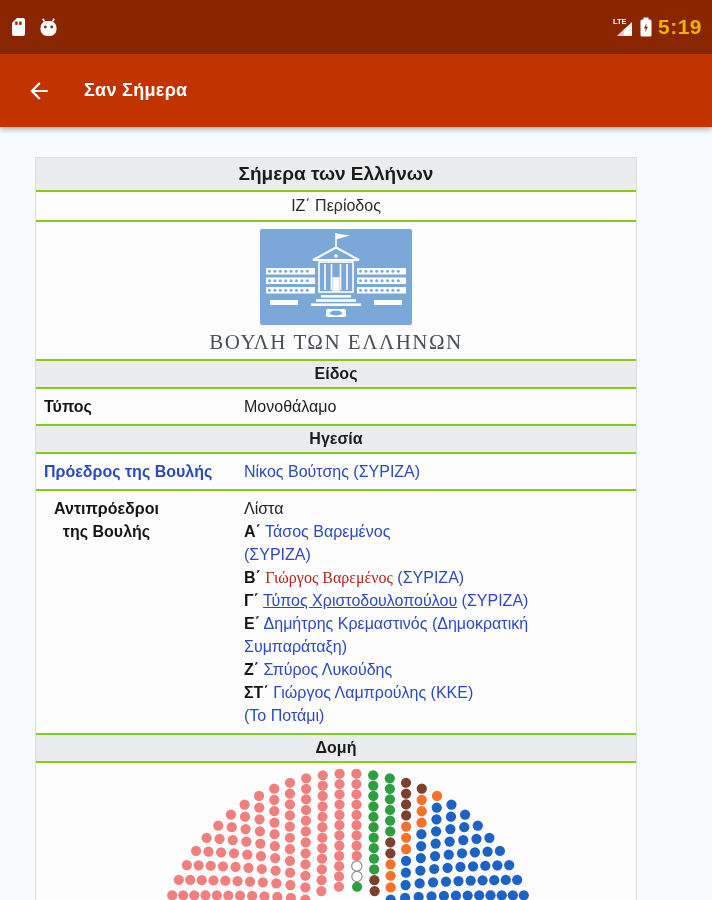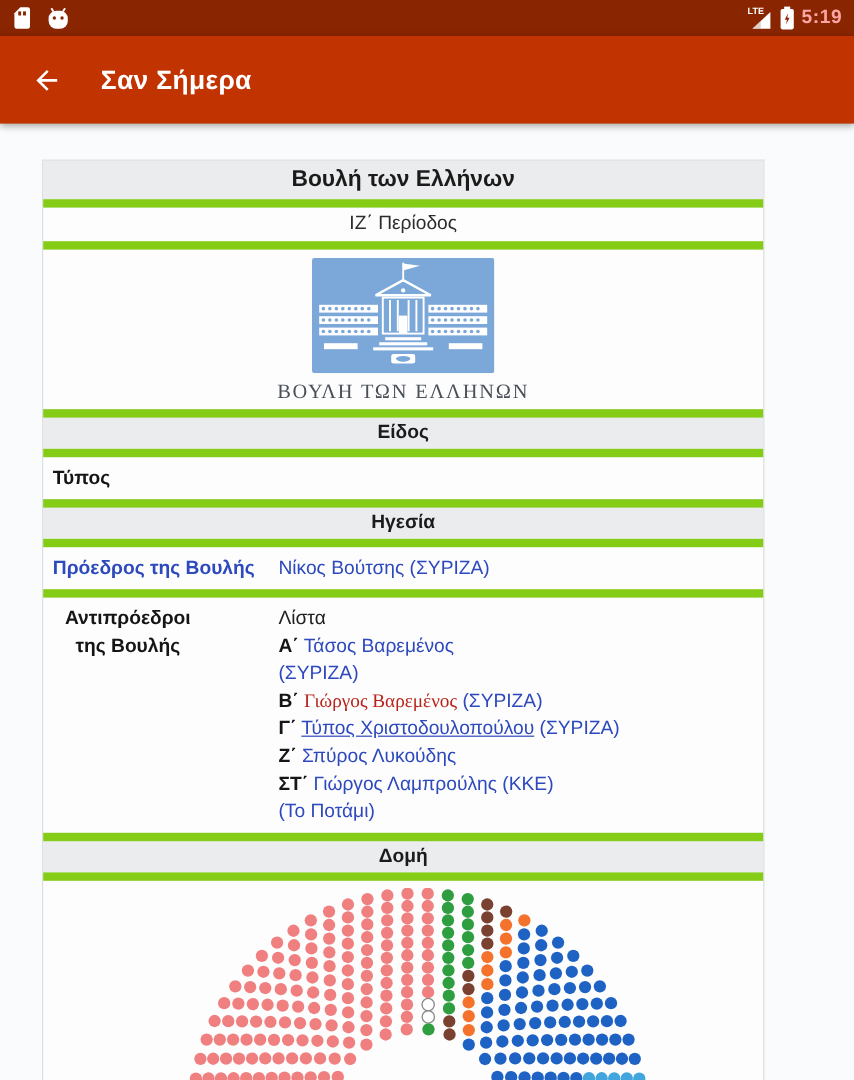--- a/index.html
+++ b/index.html
@@ -3,40 +3,40 @@
 <meta charset="utf-8">
 <style>
   html,body{margin:0;padding:0;}
   body{
     width:712px;height:900px;overflow:hidden;position:relative;
     background:#fafbfc;color:#202122;
     font-family:"Liberation Sans","DejaVu Sans",sans-serif;
     -webkit-font-smoothing:antialiased;
   }
   
-  .status{height:30px;background:#8a2502;display:flex;align-items:center;justify-content:space-between;padding:0 10px;}
+  .status{height:30px;background:#8a2502;display:flex;align-items:center;justify-content:space-between;padding:12px 10px;}
   .status-left{display:flex;align-items:center;gap:12px;}
   .status-right{display:flex;align-items:center;gap:6px;}
-  .time{color:#fca5a5;font-size:16px;font-weight:bold;letter-spacing:.5px;text-align:center;}
+  .time{color:#eab308;font-size:21px;font-weight:bold;letter-spacing:.5px;text-align:center;}
   
   .appbar{height:73px;background:#c23302;display:flex;align-items:center;padding-left:22px;
           box-shadow:0 2px 6px rgba(0,0,0,.35);position:relative;z-index:5;}
   .back{width:34px;height:34px;display:flex;align-items:center;justify-content:center;cursor:pointer;}
-  .apptitle{color:#fff;font-size:22px;font-weight:bold;margin-left:28px;letter-spacing:.3px;}
+  .apptitle{color:#fff;font-size:18px;font-weight:bold;margin-left:28px;letter-spacing:.3px;}
   
   .content{padding-top:30px;}
   .ib{width:600px;margin-left:35px;background:#fdfdfe;border:1px solid #dcdee1;border-bottom:none;font-size:16px;}
-  .ib>div{border-top:7px solid #84cc16;}
+  .ib>div{border-top:2px solid #84cc16;}
   .ib>div:first-child{border-top:none;}
   .hd{background:#ebecee;text-align:center;font-weight:bold;padding:4px 21px;color:#1b1b1b;}
   .ib-title{font-size:19px;padding:5px 8px;}
   .sub{text-align:center;padding:5px 8px;color:#2c2c2e;}
   .logo-cell{text-align:center;padding:7px 8px 4px;}
-  .logo-caption{font-family:"Liberation Serif","DejaVu Serif",serif;font-size:17px;color:#4a5058;letter-spacing:1.5px;margin-top:1px;}
-  .row{display:grid;grid-template-columns:180px 1fr;column-gap:8px;padding:6px 4px 6px 8px;line-height:23px;}
+  .logo-caption{font-family:"Liberation Serif","DejaVu Serif",serif;font-size:21px;color:#4a5058;letter-spacing:1.5px;margin-top:1px;}
+  .row{display:grid;grid-template-columns:180px 1fr;column-gap:20px;padding:6px 4px 6px 8px;line-height:23px;}
   .lbl{font-weight:bold;color:#151515;}
   .w120{max-width:125px;display:inline-block;text-align:center;}
   .lnk{color:#2d49bd;cursor:pointer;text-decoration:none;}
   .lnk.bold{font-weight:bold;text-align:center;}
   .lnk.red{color:#b8241b;font-family:Liberation Serif, serif;}
   .lnk.visited{text-decoration:underline;}
   .vp-line{line-height:23px;}
   .vp-prefix{color:#151515;}
   .diagram-cell{padding:6px 0 0;text-align:center;}
   .diagram-cell svg{display:block;margin:0 auto;position:relative;left:12px;}
@@ -79,21 +79,21 @@
     <svg width="26" height="26" viewBox="0 0 24 24">
       <path d="M20 11H7.83l5.59-5.59L12 4l-8 8 8 8 1.41-1.41L7.83 13H20v-2z" fill="#fff"></path>
     </svg>
   </div>
   <div class="apptitle">Σαν Σήμερα</div>
 </div>
 
 <div class="content">
   <div class="ib">
 
-    <div class="hd ib-title">Βουλή των Ελλήνων</div>
+    <div class="hd ib-title">Σήμερα των Ελλήνων</div>
 
     <div class="sub">ΙΖ΄ Περίοδος</div>
 
     <div class="logo-cell">
       <svg width="152" height="96" viewBox="0 0 152 96">
         <rect x="0" y="0" width="152" height="96" rx="2" fill="#7ca7d9"></rect>
 
         <line x1="76" y1="4" x2="76" y2="20" stroke="#fff" stroke-width="1.6"></line>
         <polygon points="76,4.5 90,6.5 76,10.5" fill="#fff"></polygon>
 
@@ -176,40 +176,42 @@
         <rect x="66" y="80" width="20" height="8" rx="2" fill="#fff"></rect>
         <ellipse cx="76" cy="84" rx="6" ry="2.4" fill="#7ca7d9"></ellipse>
       </svg>
       <div class="logo-caption">ΒΟΥΛΗ ΤΩΝ ΕΛΛΗΝΩΝ</div>
     </div>
 
     <div class="hd">Είδος</div>
 
     <div class="row">
       <div class="lbl">Τύπος</div>
+      <div class="val">Μονοθάλαμο</div>
     </div>
 
     <div class="hd">Ηγεσία</div>
 
     <div class="row">
       <div><span class="lnk bold">Πρόεδρος της Βουλής</span></div>
       <div class="val">
         <span class="lnk">Νίκος Βούτσης</span>
         <span class="lnk">(ΣΥΡΙΖΑ)</span>
       </div>
     </div>
 
     <div class="row">
       <div class="lbl"><span class="w120">Αντιπρόεδροι της Βουλής</span></div>
       <div class="val">
         <div class="vp-line">Λίστα</div>
       <div class="vp-line"><b class="vp-prefix">Α΄</b> <span class="lnk">Τάσος Βαρεμένος</span></div>
           <div class="vp-line"><span class="lnk">(ΣΥΡΙΖΑ)</span></div>
           <div class="vp-line"><b class="vp-prefix">Β΄</b> <span class="lnk red">Γιώργος Βαρεμένος</span> <span class="lnk">(ΣΥΡΙΖΑ)</span></div>
           <div class="vp-line"><b class="vp-prefix">Γ΄</b> <span class="lnk visited">Τύπος Χριστοδουλοπούλου</span> <span class="lnk">(ΣΥΡΙΖΑ)</span></div>
+          <div class="vp-line"><b class="vp-prefix">Ε΄</b> <span class="lnk">Δημήτρης Κρεμαστινός</span> <span class="lnk">(Δημοκρατική Συμπαράταξη)</span></div>
           <div class="vp-line"><b class="vp-prefix">Ζ΄</b> <span class="lnk">Σπύρος Λυκούδης</span></div>
           <div class="vp-line"><b class="vp-prefix">ΣΤ΄</b> <span class="lnk">Γιώργος Λαμπρούλης</span> <span class="lnk">(ΚΚΕ)</span></div>
           <div class="vp-line"><span class="lnk">(Το Ποτάμι)</span></div>
         </div>
     </div>
 
     <div class="hd">Δομή</div>
 
     <div class="diagram-cell">
       <svg id="hemicycle" width="410" height="198" viewBox="0 0 360 174">

